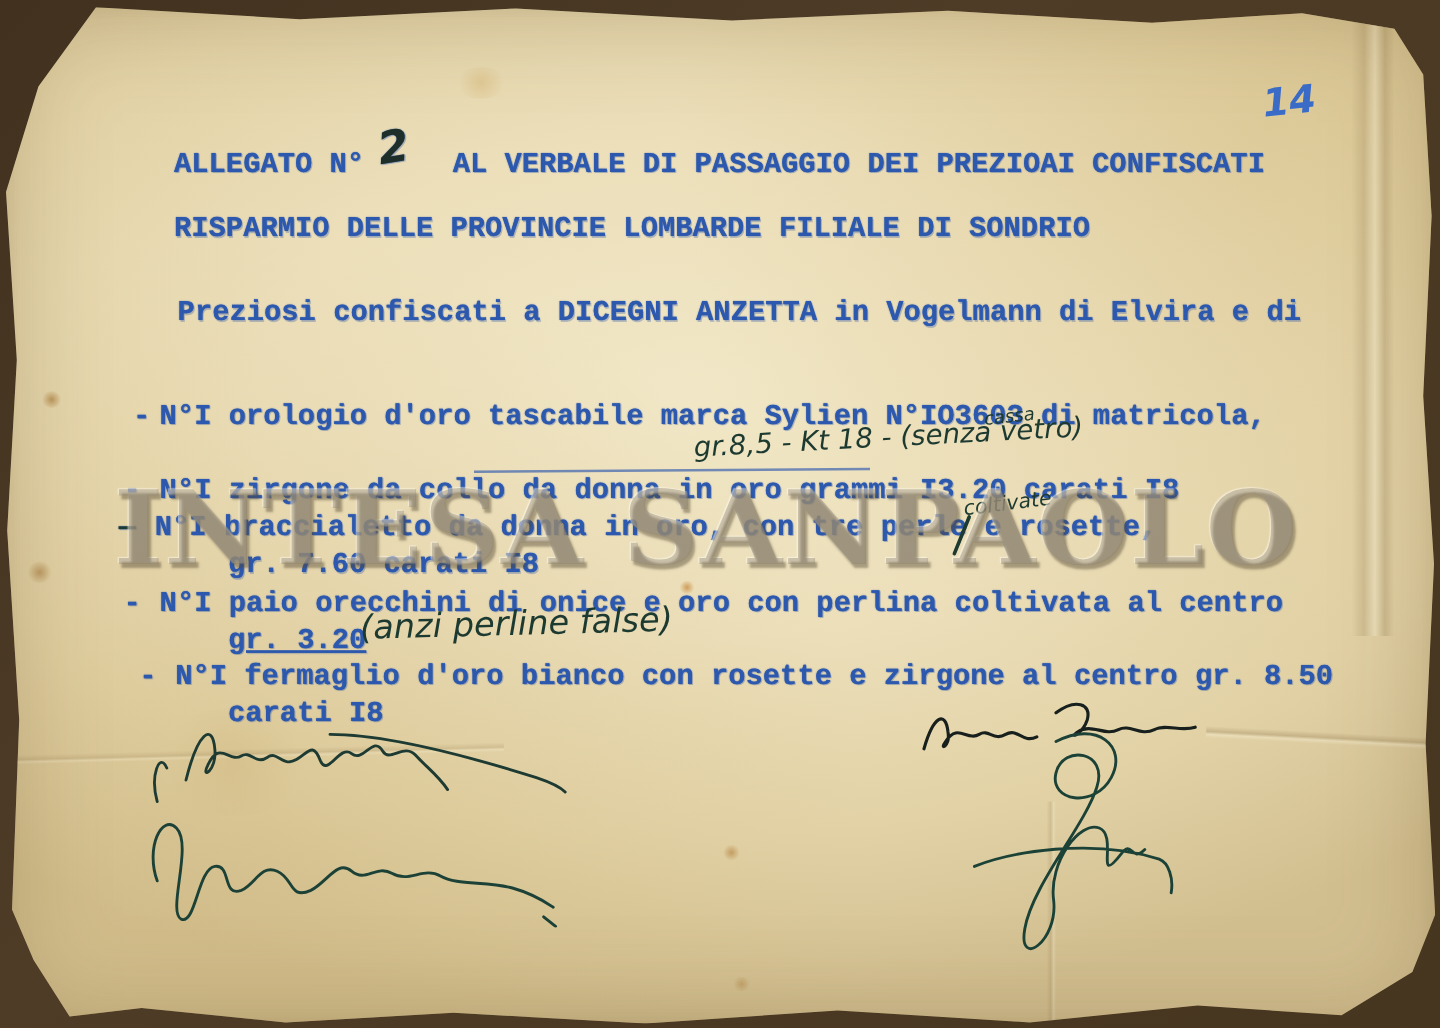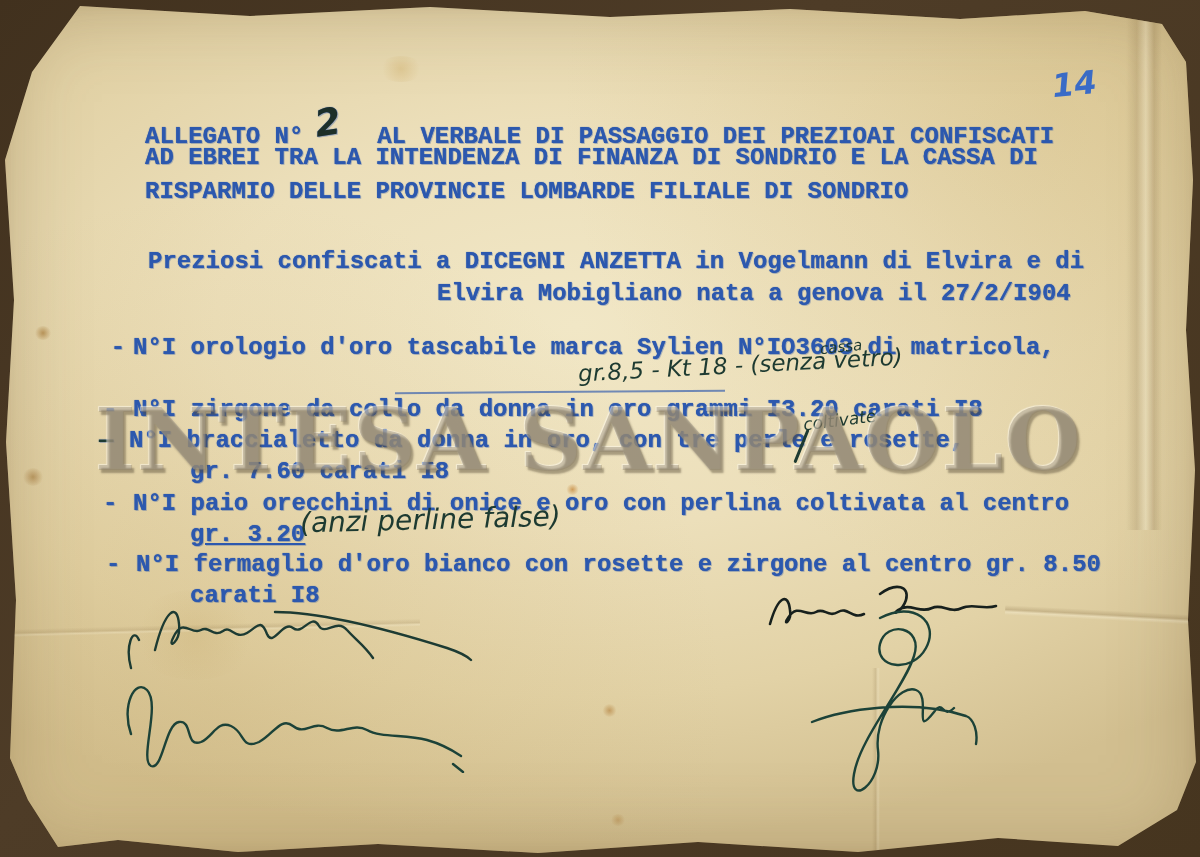--- a/index.html
+++ b/index.html
@@ -53,25 +53,23 @@
     <div class="crease" style="left:1126px;top:0;width:36px;height:530px;background:linear-gradient(90deg,transparent,rgba(125,100,60,0.18) 30%,rgba(255,250,230,0.30) 55%,rgba(125,100,60,0.22) 78%,transparent);"></div>
     <div class="crease" style="left:1005px;top:610px;width:195px;height:10px;transform:rotate(3deg);background:linear-gradient(180deg,transparent,rgba(125,100,60,0.25) 45%,rgba(255,250,230,0.30) 70%,transparent);"></div>
     <div class="crease" style="left:0;top:624px;width:420px;height:8px;transform:rotate(-1.5deg);background:linear-gradient(180deg,transparent,rgba(125,100,60,0.16) 50%,rgba(255,250,230,0.22) 75%,transparent);"></div>
     <div class="crease" style="left:872px;top:668px;width:8px;height:185px;background:linear-gradient(90deg,transparent,rgba(125,100,60,0.16) 45%,rgba(255,250,230,0.22) 75%,transparent);"></div>
 
     <div class="hand pencil" style="left:1052px;top:68px;font-size:32px;font-weight:700;transform:rotate(-6deg);">14</div>
 
     <div class="typed" style="left:145px;top:112px;">
       <span>ALLEGATO N°</span><span class="hand" style="position:relative;left:12px;top:-8px;font-size:37px;color:#1d2f28;display:inline-block;transform:rotate(-9deg);">2</span><span style="margin-left:48px;">AL VERBALE DI PASSAGGIO DEI PREZIOAI CONFISCATI</span>
     </div>
-    <div class="typed" style="left:145px;top:146px;">AD EBREI TRA LA INTENDENZA DI FINANZA DI SONDRIO E LA CASSA DI</div>
     <div class="typed" style="left:145px;top:180px;">RISPARMIO DELLE PROVINCIE LOMBARDE FILIALE DI SONDRIO</div>
 
     <div class="typed" style="left:148px;top:250px;">Preziosi confiscati a DICEGNI ANZETTA in Vogelmann di Elvira e di</div>
-    <div class="typed" style="left:437px;top:282px;">Elvira Mobigliano nata a genova il 27/2/I904</div>
 
     <div class="typed" style="left:103px;top:336px;text-align:center;">
       <span class="dash">-</span><span>N°I orologio d'oro tascabile marca Sylien N°IO3603 di matricola,</span>
     </div>
     <div class="underline" style="left:395px;top:391px;width:330px;transform:rotate(-0.4deg);"></div>
     <div class="hand" style="left:820px;top:340px;font-size:15px;transform:rotate(-6deg);">cassa</div>
     <div class="hand" style="left:578px;top:354px;font-size:23px;transform:rotate(-3deg);">gr.8,5 - Kt 18 - (senza vetro)</div>
 
     <div class="typed" style="left:103px;top:398px;">
       <span class="dash">-</span><span>N°I zirgone da collo da donna in oro grammi I3.20 carati I8</span>
@@ -83,21 +81,21 @@
     <div class="hand" style="left:803px;top:412px;font-size:17px;transform:rotate(-7deg);">coltivate</div>
     <div class="caret" style="left:800px;top:428px;height:36px;transform:rotate(22deg);"></div>
     <div class="typed" style="left:190px;top:460px;">gr. 7.60 carati I8</div>
 
     <div class="typed" style="left:103px;top:492px;">
       <span class="dash">-</span><span>N°I paio orecchini di onice e oro con perlina coltivata al centro</span>
     </div>
     <div class="typed" style="left:190px;top:523px;text-decoration:underline;">gr. 3.20</div>
     <div class="hand" style="left:300px;top:506px;font-size:28px;transform:rotate(-1.5deg);">(anzi perline false)</div>
 
-    <div class="typed" style="left:106px;top:553px;">
+    <div class="typed" style="left:116px;top:553px;">
       <span class="dash">-</span><span>N°I fermaglio d'oro bianco con rosette e zirgone al centro gr. 8.50</span>
     </div>
     <div class="typed" style="left:190px;top:584px;">carati I8</div>
 
     <svg class="sig" style="left:125px;top:588px;" width="350" height="95" viewBox="0 0 350 95">
       <path d="M6,80 C0,58 8,38 14,52 M30,62 C40,22 52,14 54,36 C56,54 42,62 48,50 C58,28 66,48 76,42 C84,37 88,50 98,43 C106,37 110,52 122,45 C132,39 136,30 142,46 C148,60 158,32 168,40 C178,48 186,24 194,38 C200,48 212,30 222,42 C230,51 240,58 248,70 M150,24 C190,24 252,38 322,60 C334,64 342,68 346,72" stroke="#1d3b33" stroke-width="2.4"></path>
     </svg>
     <svg class="sig" style="left:115px;top:668px;" width="350" height="105" viewBox="0 0 350 105">
       <path d="M16,66 C6,38 20,10 32,22 C46,36 24,92 36,98 C48,103 50,56 64,54 C78,52 70,80 86,74 C98,69 102,52 116,58 C130,64 126,82 144,74 C158,67 166,48 178,58 C190,68 198,52 212,60 C226,68 238,54 252,62 C266,70 290,66 312,72 C330,77 340,84 346,88 M338,96 L348,104" stroke="#1c4238" stroke-width="2.4"></path>
     </svg>

